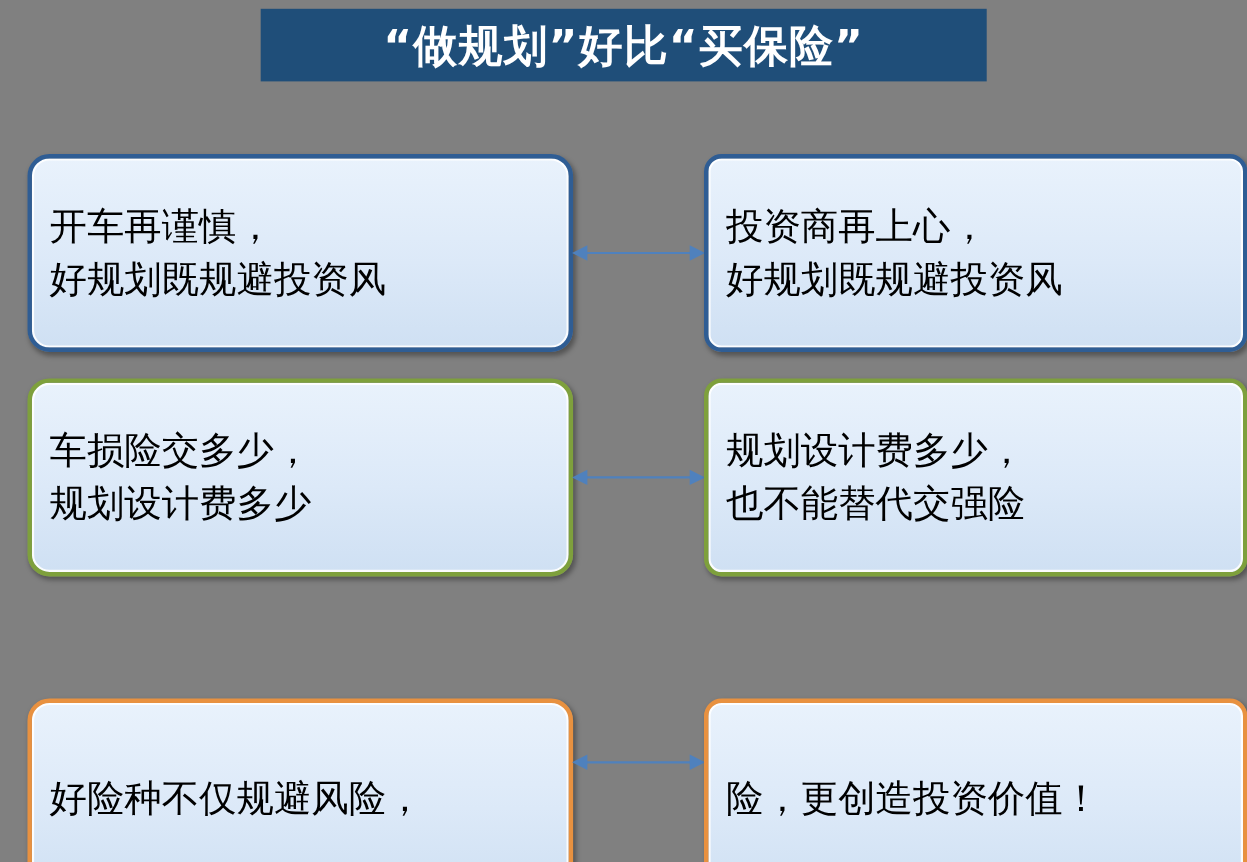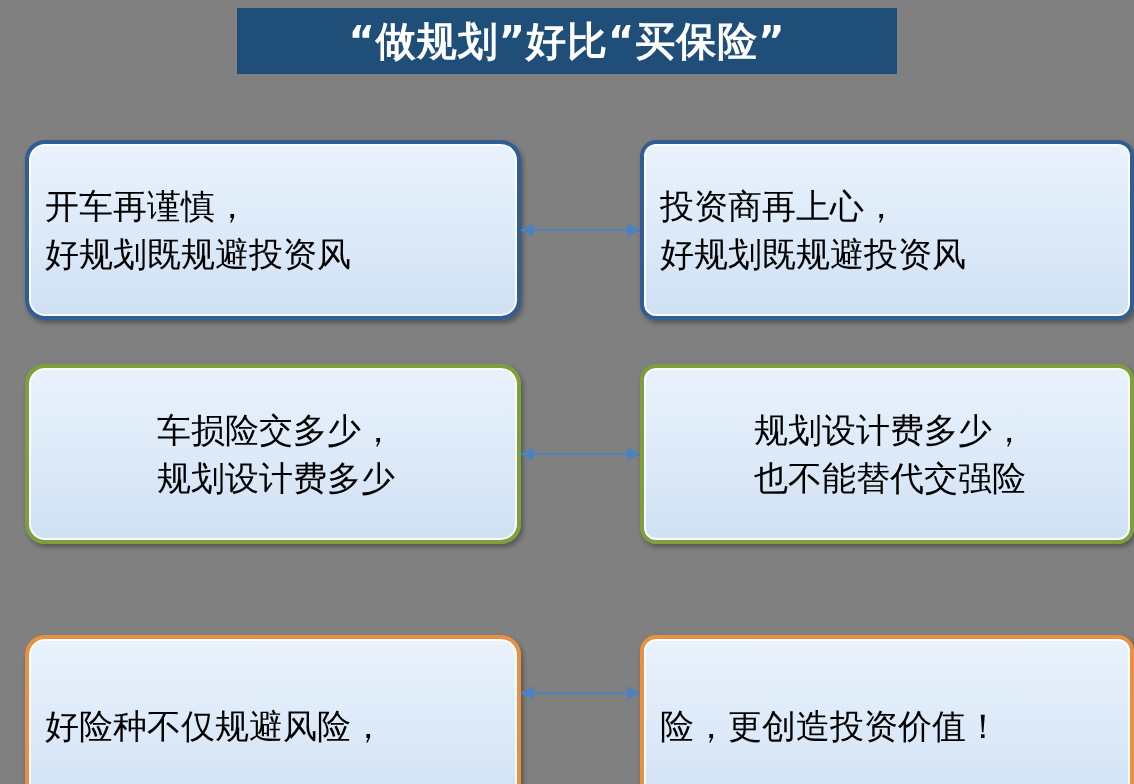--- a/index.html
+++ b/index.html
@@ -39,21 +39,21 @@
     justify-content:center;
     letter-spacing:1px;
   }
   .row{
     position:absolute;
     left:0;
     right:0;
     padding-left:16px;
   }
   .row-0{top:140px;height:180px;}
-  .row-1{top:364px;height:180px;text-align:center;}
+  .row-1{top:344px;height:180px;}
   .row-2{top:602px;height:182px;}
   .box{
     position:absolute;
     top:0;
     height:100%;
     box-sizing:border-box;
     background:linear-gradient(180deg,#e9f2fc 0%,var(--box-fill) 55%,#cfe0f3 100%);
     border-radius:20px;
     border:4px solid #000;
     box-shadow:inset 0 0 0 2px rgba(255,255,255,0.9), 2px 3px 5px rgba(0,0,0,0.35);

